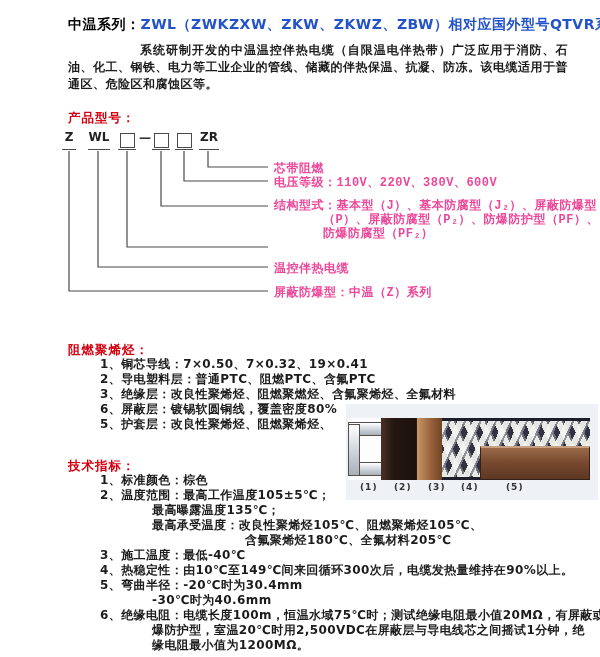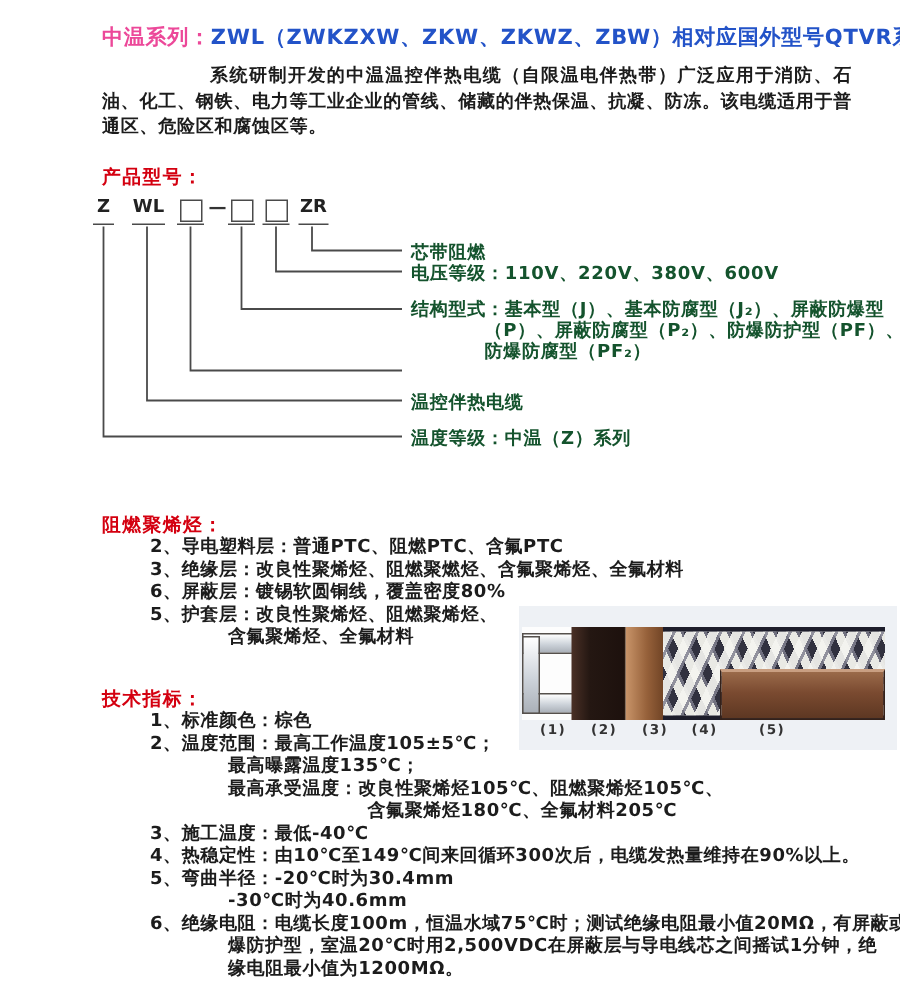--- a/index.html
+++ b/index.html
@@ -3,36 +3,36 @@
 <meta charset="utf-8">
 <style>
   html,body{margin:0;padding:0;background:#ffffff;}
   .page{
     position:relative;width:600px;height:657px;background:#ffffff;overflow:hidden;
     font-family:"DejaVu Sans","Liberation Sans",sans-serif;color:#1c1c1c;
   }
   .abs{position:absolute;}
   
   .title{left:68px;top:16px;font-size:14px;font-weight:bold;letter-spacing:.5px;white-space:nowrap;}
-  .title .red{color:#ec4899;}
+  .title .red{color:#000000;}
   .title .blue{color:#2353c8;}
   
   .intro{left:68px;top:42px;width:500px;font-size:12px;font-weight:700;line-height:17px;
          text-align:justify;text-indent:72px;letter-spacing:.5px;}
   
   .sec-head{color:#d40010;font-size:12.5px;font-weight:bold;letter-spacing:1px;}
   
   .code-sym{top:130px;height:19px;font-size:12px;font-weight:bold;text-align:center;
             border-bottom:1.5px solid #4a4a4a;color:#222;}
   .code-box{top:133px;width:13px;height:13px;border:1.5px solid #4a4a4a;background:#fff;}
   .box-underline{top:149px;height:0;border-bottom:1.5px solid #4a4a4a;}
   .code-dash{top:131px;font-size:12px;font-weight:bold;color:#333;}
   svg.lines{position:absolute;left:0;top:0;pointer-events:none;}
   
-  .dlabel{left:274px;font-size:12px;font-weight:600;letter-spacing:.5px;white-space:nowrap;color:#14532d;}
+  .dlabel{left:274px;font-size:12px;font-weight:600;letter-spacing:.5px;white-space:nowrap;color:#ec4899;font-family:Liberation Mono, monospace;}
   .dlabel .wrap-ind{padding-left:49px;}
   .dlabel div{line-height:14px;}
   
   .list{left:100px;font-size:12px;font-weight:600;letter-spacing:.4px;color:#1c1c1c;}
   .list .ln{height:15px;line-height:15px;white-space:nowrap;}
   .list .ind1{padding-left:52px;}
   .list .ind2{padding-left:145px;}
   
   .photo{left:346px;top:404px;width:252px;height:96px;background:#eef1f5;}
   .cable{position:absolute;left:2px;top:14px;width:242px;height:62px;background:#fdfdfd;}
@@ -87,29 +87,29 @@
   </svg>
 
   <div class="abs dlabel" style="top:160px;">芯带阻燃</div>
   <div class="abs dlabel" style="top:174px;">电压等级：110V、220V、380V、600V</div>
   <div class="abs dlabel" style="top:199px;">
     <div>结构型式：基本型（J）、基本防腐型（J₂）、屏蔽防爆型</div>
     <div class="wrap-ind">（P）、屏蔽防腐型（P₂）、防爆防护型（PF）、</div>
     <div class="wrap-ind">防爆防腐型（PF₂）</div>
   </div>
   <div class="abs dlabel" style="top:260px;">温控伴热电缆</div>
-  <div class="abs dlabel" style="top:284px;">温度等级：中温（Z）系列</div>
+  <div class="abs dlabel" style="top:284px;">屏蔽防爆型：中温（Z）系列</div>
 
   <div class="abs sec-head" style="left:68px;top:342px;">阻燃聚烯烃：</div>
   <div class="abs list" style="top:357px;">
+    <div class="ln">1、铜芯导线：7×0.50、7×0.32、19×0.41</div>
     <div class="ln">2、导电塑料层：普通PTC、阻燃PTC、含氟PTC</div>
     <div class="ln">3、绝缘层：改良性聚烯烃、阻燃聚燃烃、含氟聚烯烃、全氟材料</div>
     <div class="ln">6、屏蔽层：镀锡软圆铜线，覆盖密度80%</div>
     <div class="ln">5、护套层：改良性聚烯烃、阻燃聚烯烃、</div>
-    <div class="ln ind1">含氟聚烯烃、全氟材料</div>
   </div>
 
   <div class="abs photo">
     <div class="cable">
       <div class="cbar" style="left:0;top:4px;width:34px;height:12px;"></div>
       <div class="cbar" style="left:0;top:44px;width:34px;height:12px;"></div>
       <div class="cbar" style="left:0;top:6px;width:10px;height:50px;"></div>
       <div class="c-dark"></div>
       <div class="c-copper"></div>
       <div class="c-braid"></div>

